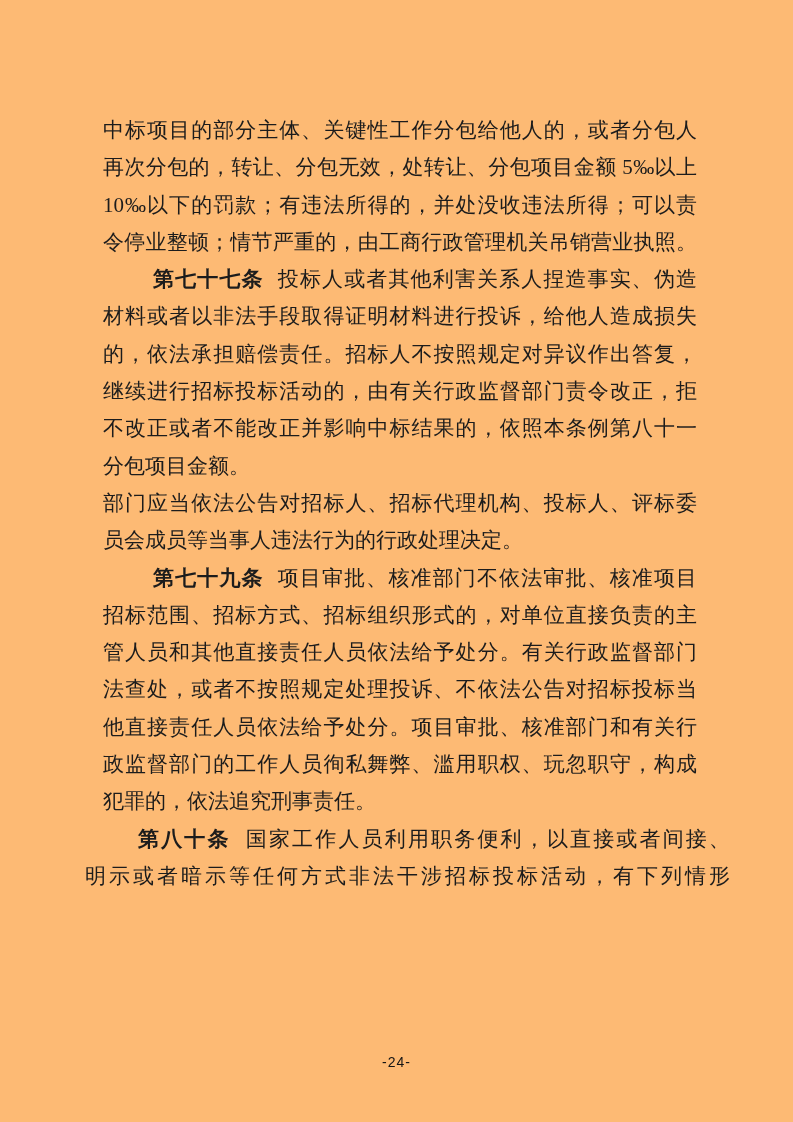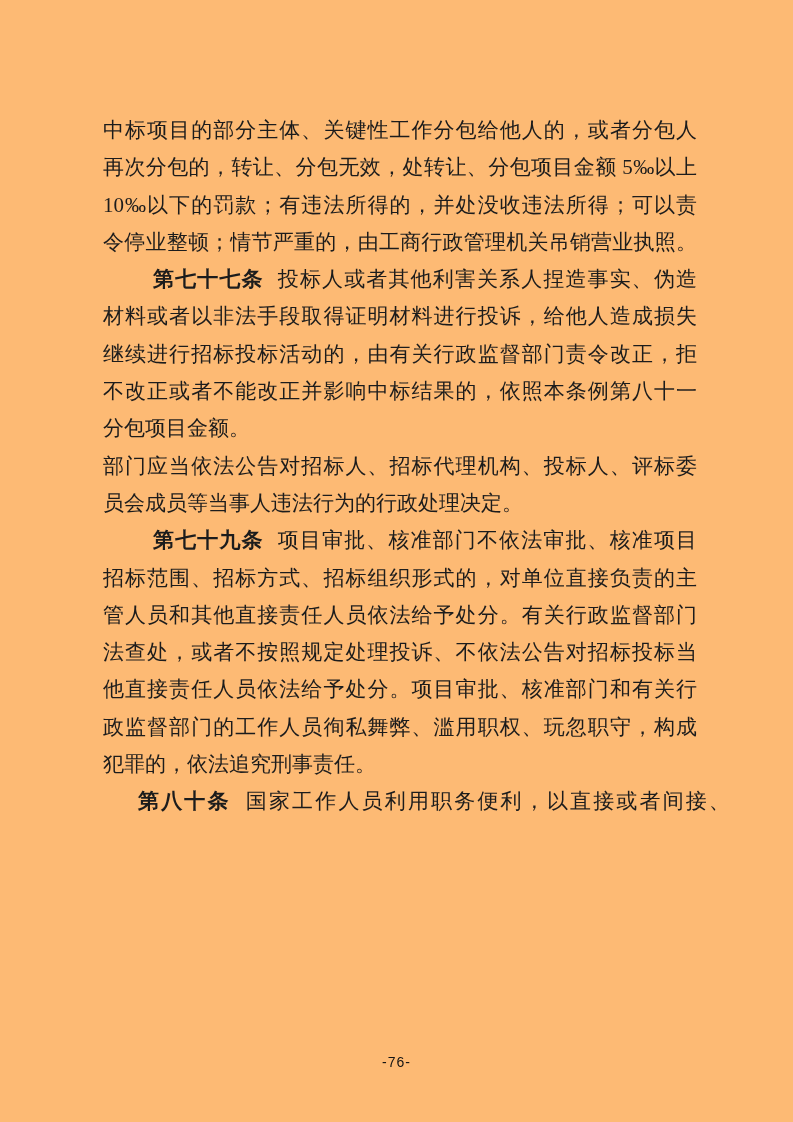--- a/index.html
+++ b/index.html
@@ -53,20 +53,21 @@
       <div class="line just">再次分包的，转让、分包无效，处转让、分包项目金额 5‰以上</div>
       <div class="line just">10‰以下的罚款；有违法所得的，并处没收违法所得；可以责</div>
       <div class="line just">令停业整顿；情节严重的，由工商行政管理机关吊销营业执照。</div>
     </div>
 
     <div class="para">
       <div class="line just indent">
         <b class="article-no">第七十七条</b><span class="gap"></span><span>投标人或者其他利害关系人捏造事实、伪造</span>
       </div>
       <div class="line just">材料或者以非法手段取得证明材料进行投诉，给他人造成损失</div>
+      <div class="line just">的，依法承担赔偿责任。招标人不按照规定对异议作出答复，</div>
       <div class="line just">继续进行招标投标活动的，由有关行政监督部门责令改正，拒</div>
       <div class="line just">不改正或者不能改正并影响中标结果的，依照本条例第八十一</div>
       <div class="line">分包项目金额。</div>
     </div>
 
     <div class="para">
       <div class="line just">部门应当依法公告对招标人、招标代理机构、投标人、评标委</div>
       <div class="line">员会成员等当事人违法行为的行政处理决定。</div>
     </div>
 
@@ -79,19 +80,20 @@
       <div class="line just">法查处，或者不按照规定处理投诉、不依法公告对招标投标当</div>
       <div class="line just">他直接责任人员依法给予处分。项目审批、核准部门和有关行</div>
       <div class="line just">政监督部门的工作人员徇私舞弊、滥用职权、玩忽职守，构成</div>
       <div class="line">犯罪的，依法追究刑事责任。</div>
     </div>
 
     <div class="para wide">
       <div class="line just indent">
         <b class="article-no">第八十条</b><span class="gap"></span><span>国家工作人员利用职务便利，以直接或者间接、</span>
       </div>
+      <div class="line just">明示或者暗示等任何方式非法干涉招标投标活动，有下列情形</div>
     </div>
 
   </div>
 
-  <div class="footer">-76-</div>
+  <div class="footer">-24-</div>
 
 </div>
 
 </body></html>

